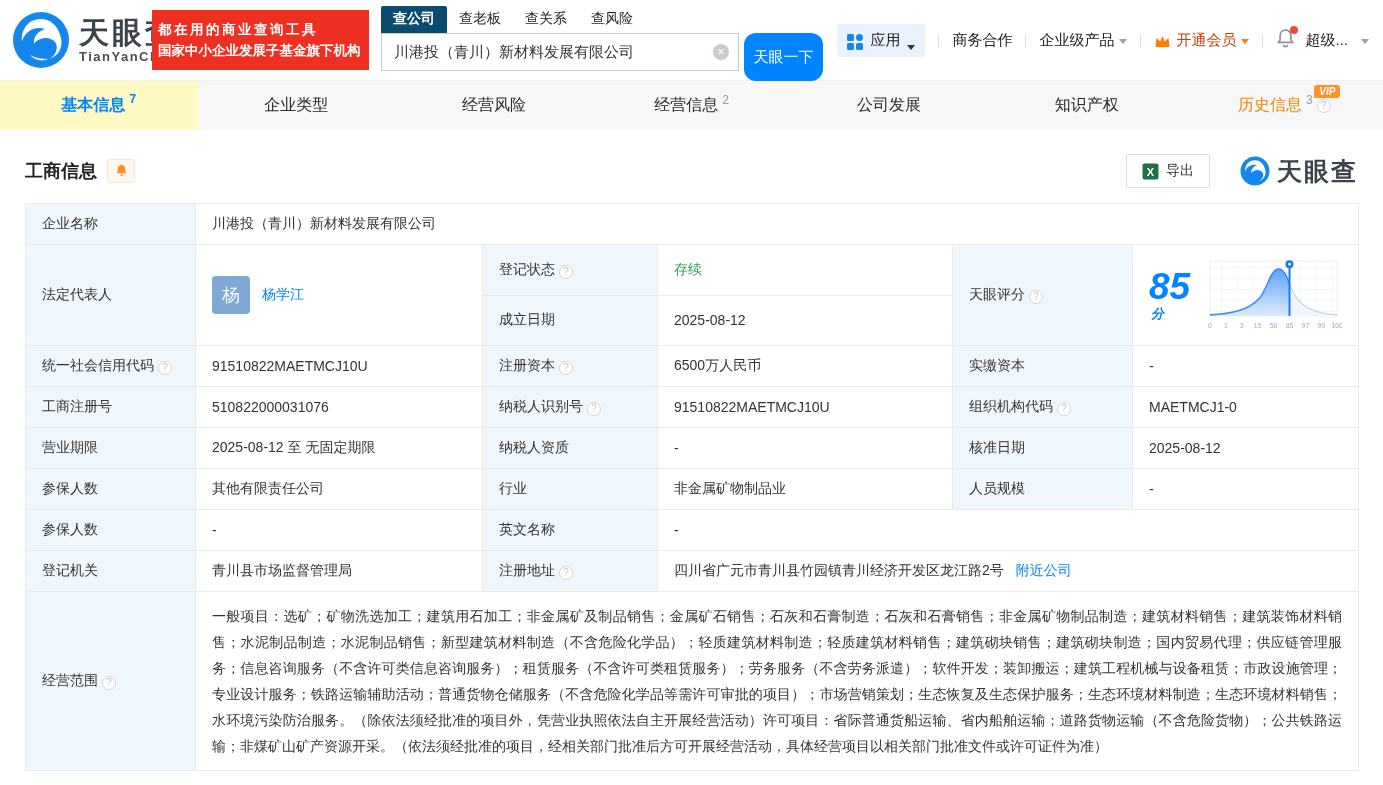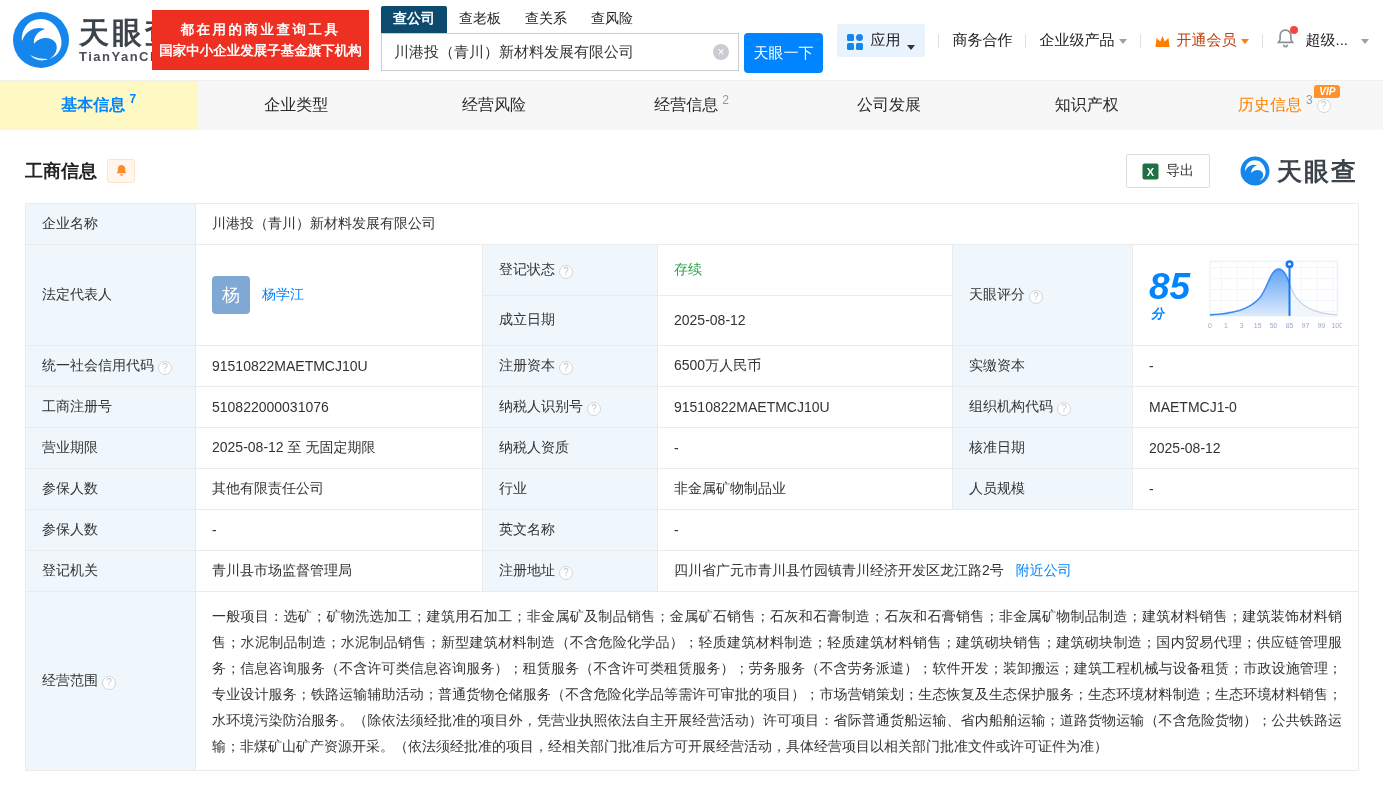--- a/index.html
+++ b/index.html
@@ -5,36 +5,36 @@
   * { box-sizing: border-box; margin: 0; padding: 0; }
   html,body { width:1383px; height:785px; overflow:hidden; background:#fff;
     font-family:"Liberation Sans","DejaVu Sans",sans-serif; color:#333; }
 
   
   .header { position:relative; height:80px; background:#fff; }
   .logo { position:absolute; left:12px; top:11px; display:flex; align-items:center; gap:9px; }
   .logo-txt .cn { font-size:30px; font-weight:bold; color:#3d434b; letter-spacing:3px; line-height:32px;}
   .logo-txt .en { font-size:13px; color:#4a4f57; letter-spacing:1.5px; font-weight:bold;}
   .slogan { position:absolute; left:152px; top:10px; width:217px; height:60px; background:#ee3023;
-    color:#fff; font-weight:bold; font-size:13.5px; text-align:center; padding:9px 6px; line-height:21px;}
+    color:#fff; font-weight:bold; font-size:13.5px; padding:9px 6px; line-height:21px;}
   .slogan .l1 { letter-spacing:2.5px; }
 
   .search { position:absolute; left:381px; top:6px; }
   .search-tabs { display:flex; align-items:flex-end; }
   .search-tab { font-size:14px; color:#222; padding:4px 12px 5px; cursor:pointer; }
   .search-tab.active { background:#0c4a6e; color:#fff; border-radius:2px 2px 0 0; font-weight:bold; }
   .search-row { display:flex; }
   .search-box { position:relative; }
   .search-input { width:358px; height:38px; border:1px solid #ccc; padding:0 36px 0 12px;
      font-size:15px; color:#333; outline:none; font-family:inherit;}
   .clear-icon { position:absolute; right:10px; top:11px; width:16px; height:16px; border-radius:50%;
      background:#c9ccd1; cursor:pointer;}
   .clear-icon::after { content:"×"; color:#fff; font-size:12px; line-height:16px; display:block; text-align:center;}
-  .search-btn { width:79px; height:40px; margin-left:5px; background:#0084ff; color:#fff; border:none;
-     font-size:15px; border-radius:4px; cursor:pointer; font-family:inherit;}
+  .search-btn { width:79px; height:48px; margin-left:5px; background:#0084ff; color:#fff; border:none;
+     font-size:15px; border-radius:12px; cursor:pointer; font-family:inherit;}
 
   .top-nav { position:absolute; right:14px; top:24px; display:flex; align-items:center; font-size:15px; color:#222;}
   .nav-chip { display:flex; align-items:flex-end; gap:7px; background:#e9f3fe; padding:7px 10px; border-radius:2px; cursor:pointer;}
   .nav-sep { width:1px; height:14px; background:#e0e0e0; margin:0 13px; }
   .nav-item { cursor:pointer; display:flex; align-items:center; gap:5px;}
   .caret { width:0; height:0; border-left:4px solid transparent; border-right:4px solid transparent;
      border-top:5px solid #9aa0a8; margin-top:2px;}
   .caret.dark { border-top-color:#333; }
   .caret.orange { border-top-color:#ff7e00; }
   .member { color:#c2410c; font-weight:normal; }

